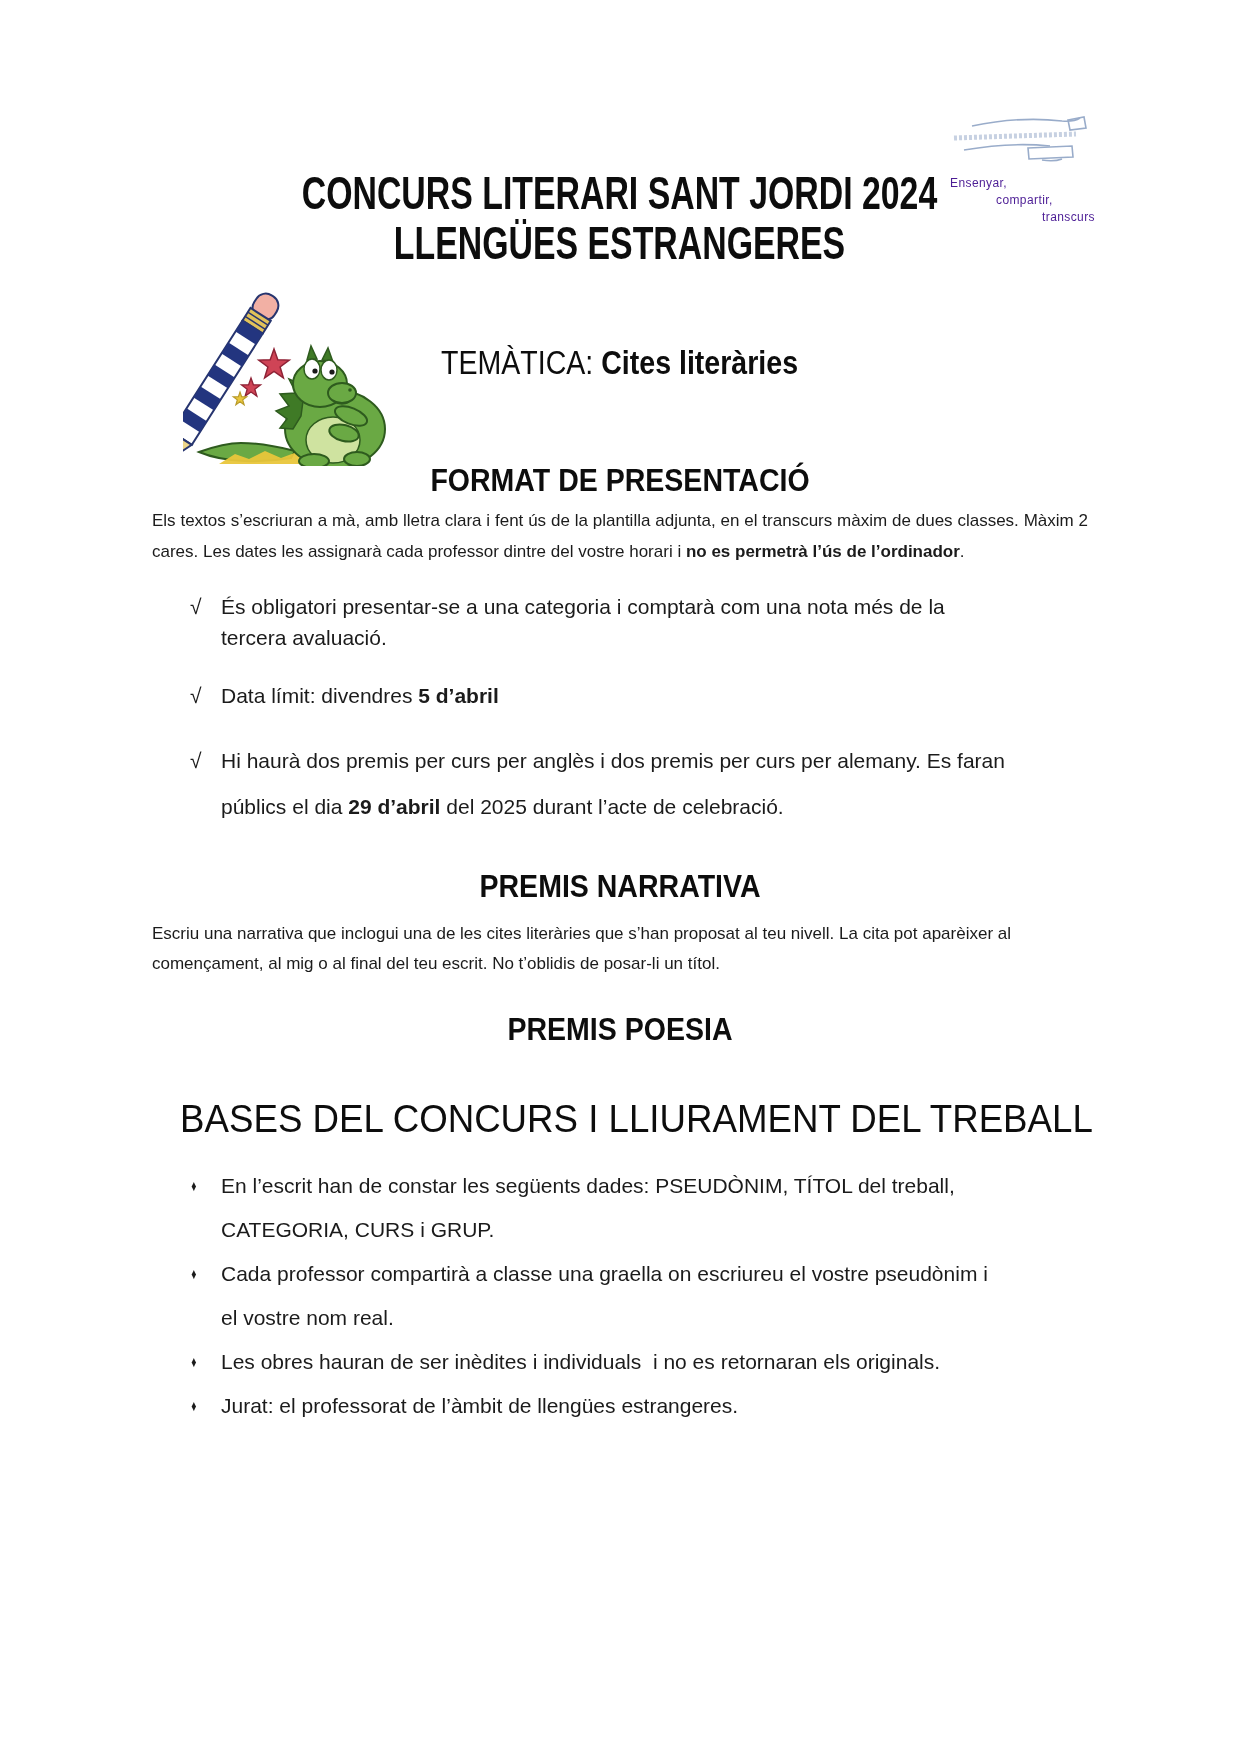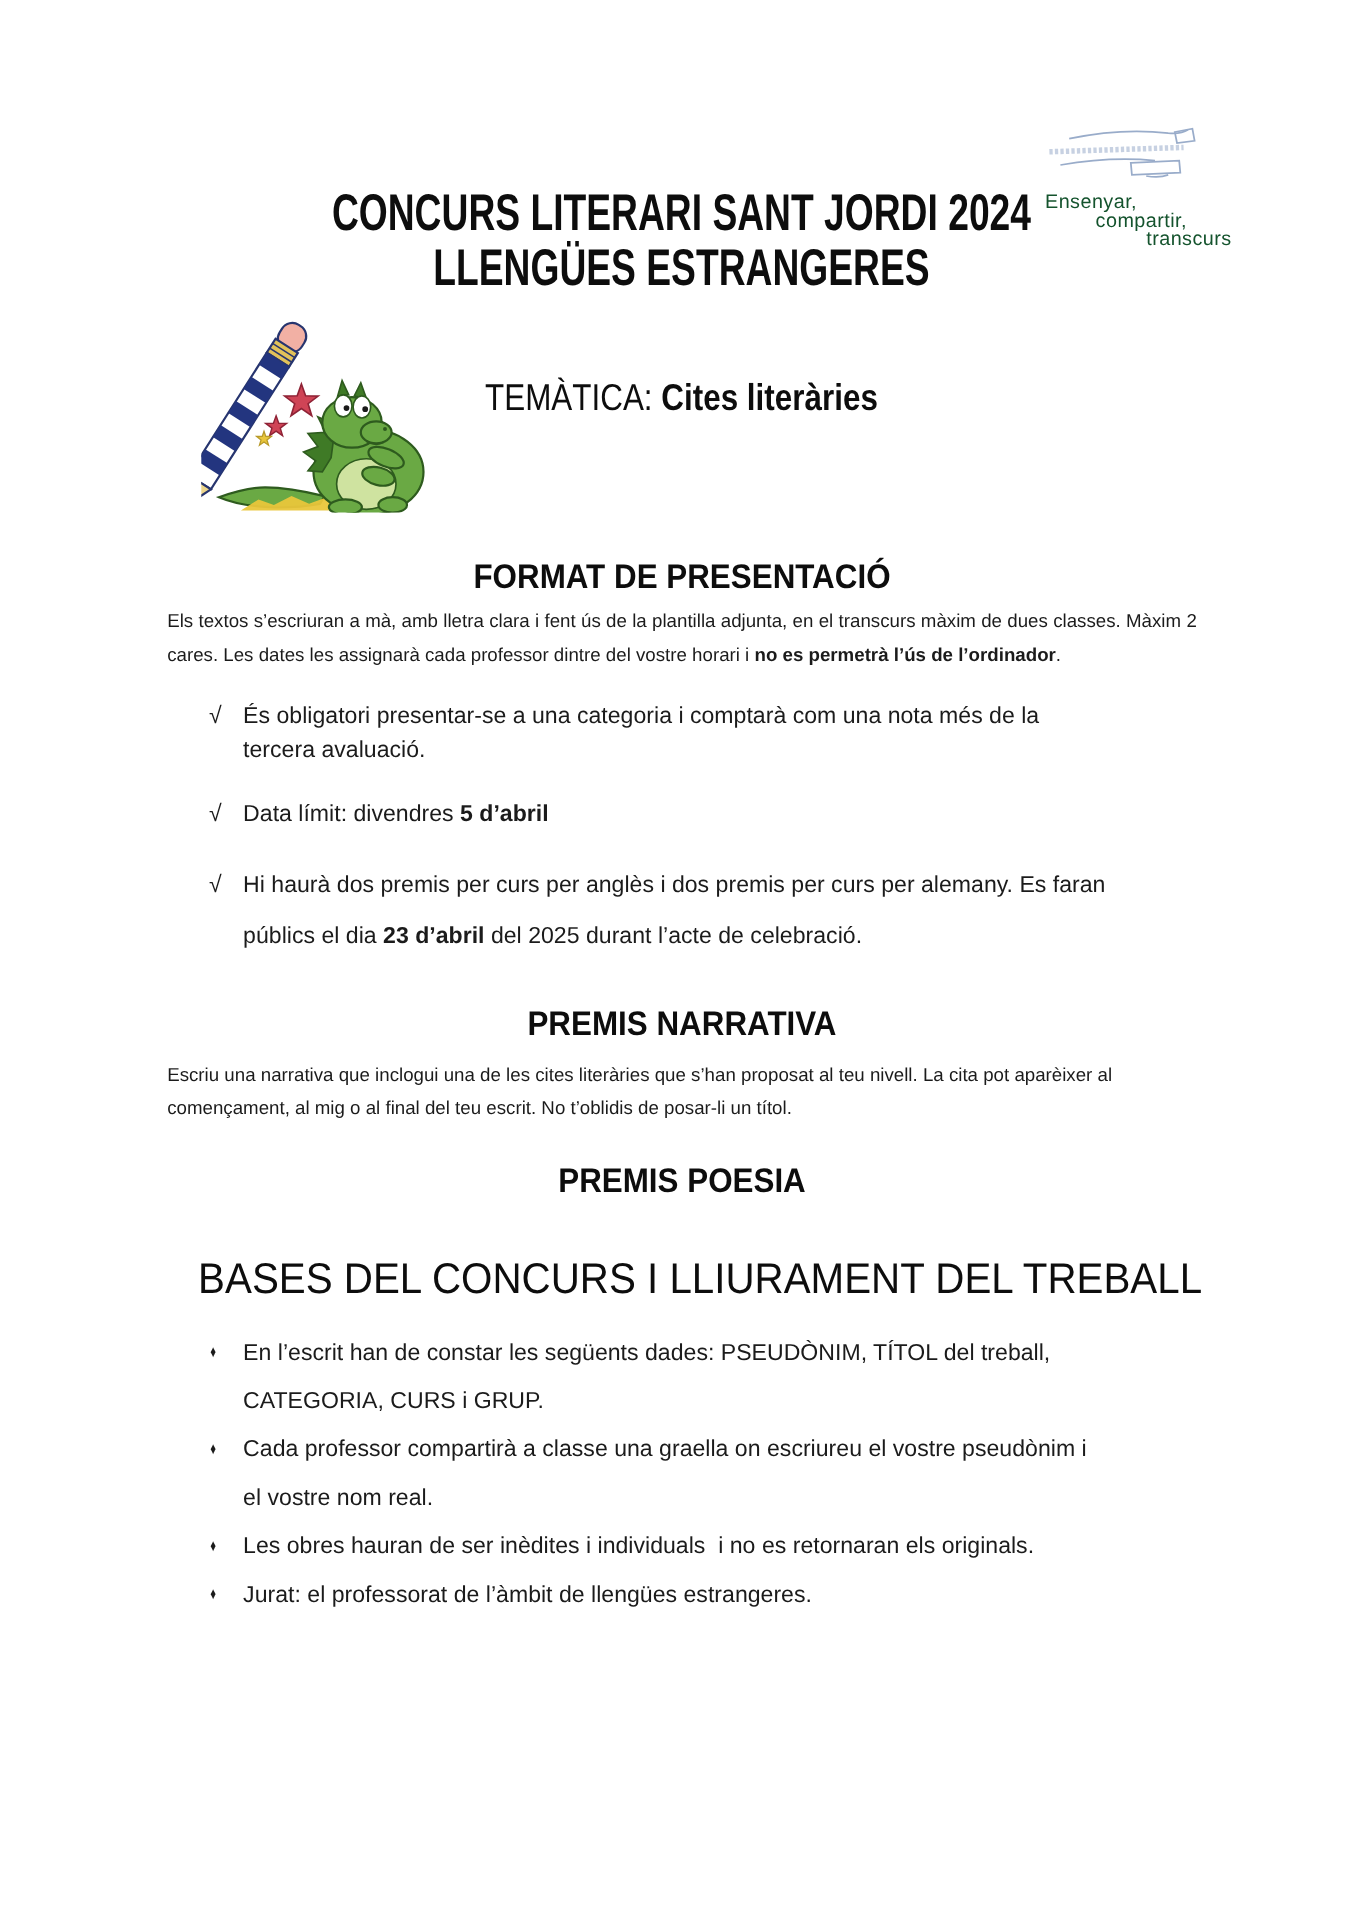--- a/index.html
+++ b/index.html
@@ -14,35 +14,35 @@
   }
   
   .doc-title{
     position:absolute;left:152px;top:168px;width:935px;
     text-align:center;font-weight:700;font-size:47px;line-height:50px;
     color:#0d0d0d;transform:scaleX(.72);transform-origin:50% 0;
     white-space:nowrap;
   }
   .logo{position:absolute;left:950px;top:112px;width:168px;}
   .logo svg{display:block;}
-  .logo-tagline{font-size:18px;line-height:17px;color:#14532d;letter-spacing:.4px;margin-top:1px;}
+  .logo-tagline{font-size:12px;line-height:17px;color:#4c1d95;letter-spacing:.4px;margin-top:1px;}
   .logo-tagline span{display:block;}
   .logo-tagline .t2{padding-left:46px;}
   .logo-tagline .t3{padding-left:92px;}
   
   .dragon{position:absolute;left:183px;top:266px;width:207px;height:200px;}
   
   .tematica{
     position:absolute;left:152px;top:342px;width:935px;
     text-align:center;font-size:34px;line-height:40px;color:#0d0d0d;
     transform:scaleX(.84);transform-origin:50% 0;white-space:nowrap;
   }
   .tematica b{font-weight:700;}
   
-  .flow{position:absolute;left:152px;top:508px;width:936px;}
+  .flow{position:absolute;left:152px;top:464px;width:936px;}
   h2{
     margin:0;text-align:center;font-size:31px;line-height:33px;
     font-weight:700;color:#0d0d0d;transform:scaleX(.92);transform-origin:50% 50%;
     white-space:nowrap;
   }
   h2.bases{font-size:39px;line-height:42px;font-weight:400;margin-top:52px;transform:scaleX(.94);}
   h2.narr{margin-top:40px;}
   h2.poes{margin-top:34px;}
   p.para{margin:8px 0 0;font-size:17px;line-height:31px;text-align:justify;}
   p.para.lh30{line-height:30px;}
@@ -157,21 +157,21 @@
         <span class="item-text"><span>És obligatori presentar-se a una categoria i comptarà com una nota més de la
 tercera avaluació.</span><b></b><span></span></span>
       </li>
       <li class="check-item">
         <span class="marker">√</span>
         <span class="item-text"><span>Data límit: divendres </span><b>5 d’abril</b><span></span></span>
       </li>
       <li class="check-item spaced">
         <span class="marker">√</span>
         <span class="item-text"><span>Hi haurà dos premis per curs per anglès i dos premis per curs per alemany. Es faran
-públics el dia </span><b>23 d’abril</b><span> del 2025 durant l’acte de celebració.</span></span>
+públics el dia </span><b>29 d’abril</b><span> del 2025 durant l’acte de celebració.</span></span>
       </li>
     </ul>
 
     <h2 class="narr">PREMIS NARRATIVA</h2>
     <p class="para lh30 left">Escriu una narrativa que inclogui una de les cites literàries que s’han proposat al teu nivell. La cita pot aparèixer al començament, al mig o al final del teu escrit. No t’oblidis de posar-li un títol.</p>
 
     <h2 class="poes">PREMIS POESIA</h2>
 
     <h2 class="bases">BASES DEL CONCURS I LLIURAMENT DEL TREBALL</h2>
 

